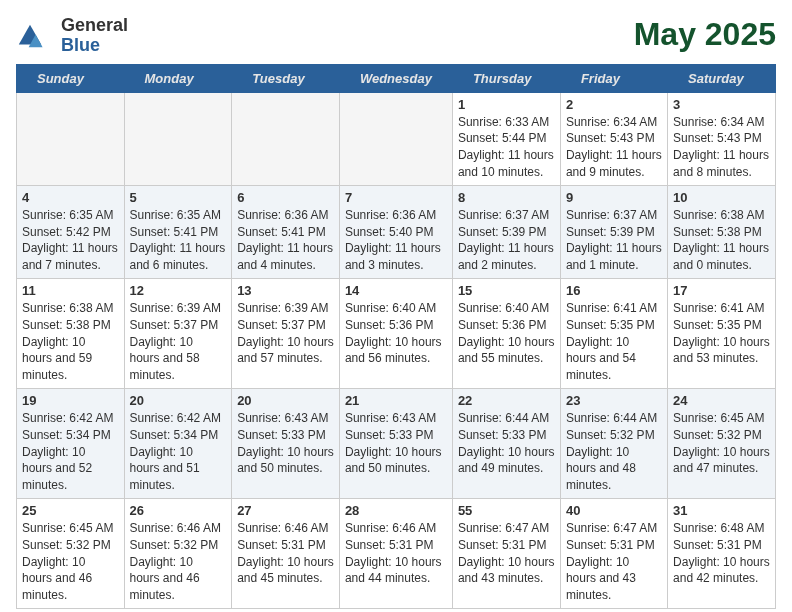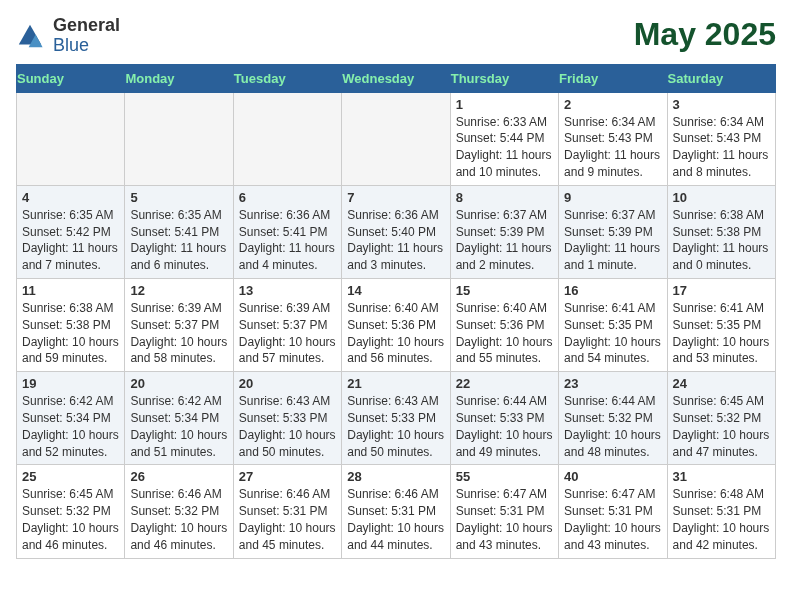--- a/index.html
+++ b/index.html
@@ -12,21 +12,21 @@
     }
     .header {
       display: flex;
       justify-content: space-between;
       align-items: flex-start;
       margin-bottom: 8px;
     }
     .logo {
       display: flex;
       align-items: center;
-      gap: 9px;
+      gap: 17px;
     }
     .logo-text {
       display: flex;
       flex-direction: column;
       line-height: 1.1;
     }
     .logo-icon {
       width: 28px;
       height: 28px;
     }
@@ -42,25 +42,26 @@
       font-size: 16px;
       color: #333;
     }
     table {
       width: 100%;
       border-collapse: collapse;
       border: 1px solid #ccc;
     }
     th {
       background: #2a6099;
-      color: #86efac;
+      color: #e5e5e5;
       font-size: 13px;
-      padding: 6px 0;
+      padding: 6px 20px;
       text-align: left;
       border: 1px solid #2a6099;
+      font-style: italic;
     }
     td {
       vertical-align: top;
       border: 1px solid #ccc;
       padding: 4px 5px;
       width: calc(100% / 7);
       min-height: 80px;
       height: 85px;
       background: #fff;
     }
@@ -89,21 +90,21 @@
 <body>
 
 <div class="header">
   <div class="logo">
     <svg class="logo-icon" viewBox="0 0 40 40">
       <polygon points="20,4 36,32 4,32" fill="#2a6099"></polygon>
       <polygon points="28,18 38,36 18,36" fill="#4a90c4"></polygon>
     </svg>
     <div class="logo-text">
       <span style="font-size:18px;font-weight:bold;color:#333;">General</span>
-      <span style="font-size:18px;font-weight:normal;color:#2a6099;">Blue</span>
+      <span style="font-size:18px;font-weight:bold;color:#2a6099;">Blue</span>
     </div>
   </div>
   <div class="title-section">
     <div class="month-title">May 2025</div>
   </div>
 </div>
 
 <table>
   <thead>
     <tr>

